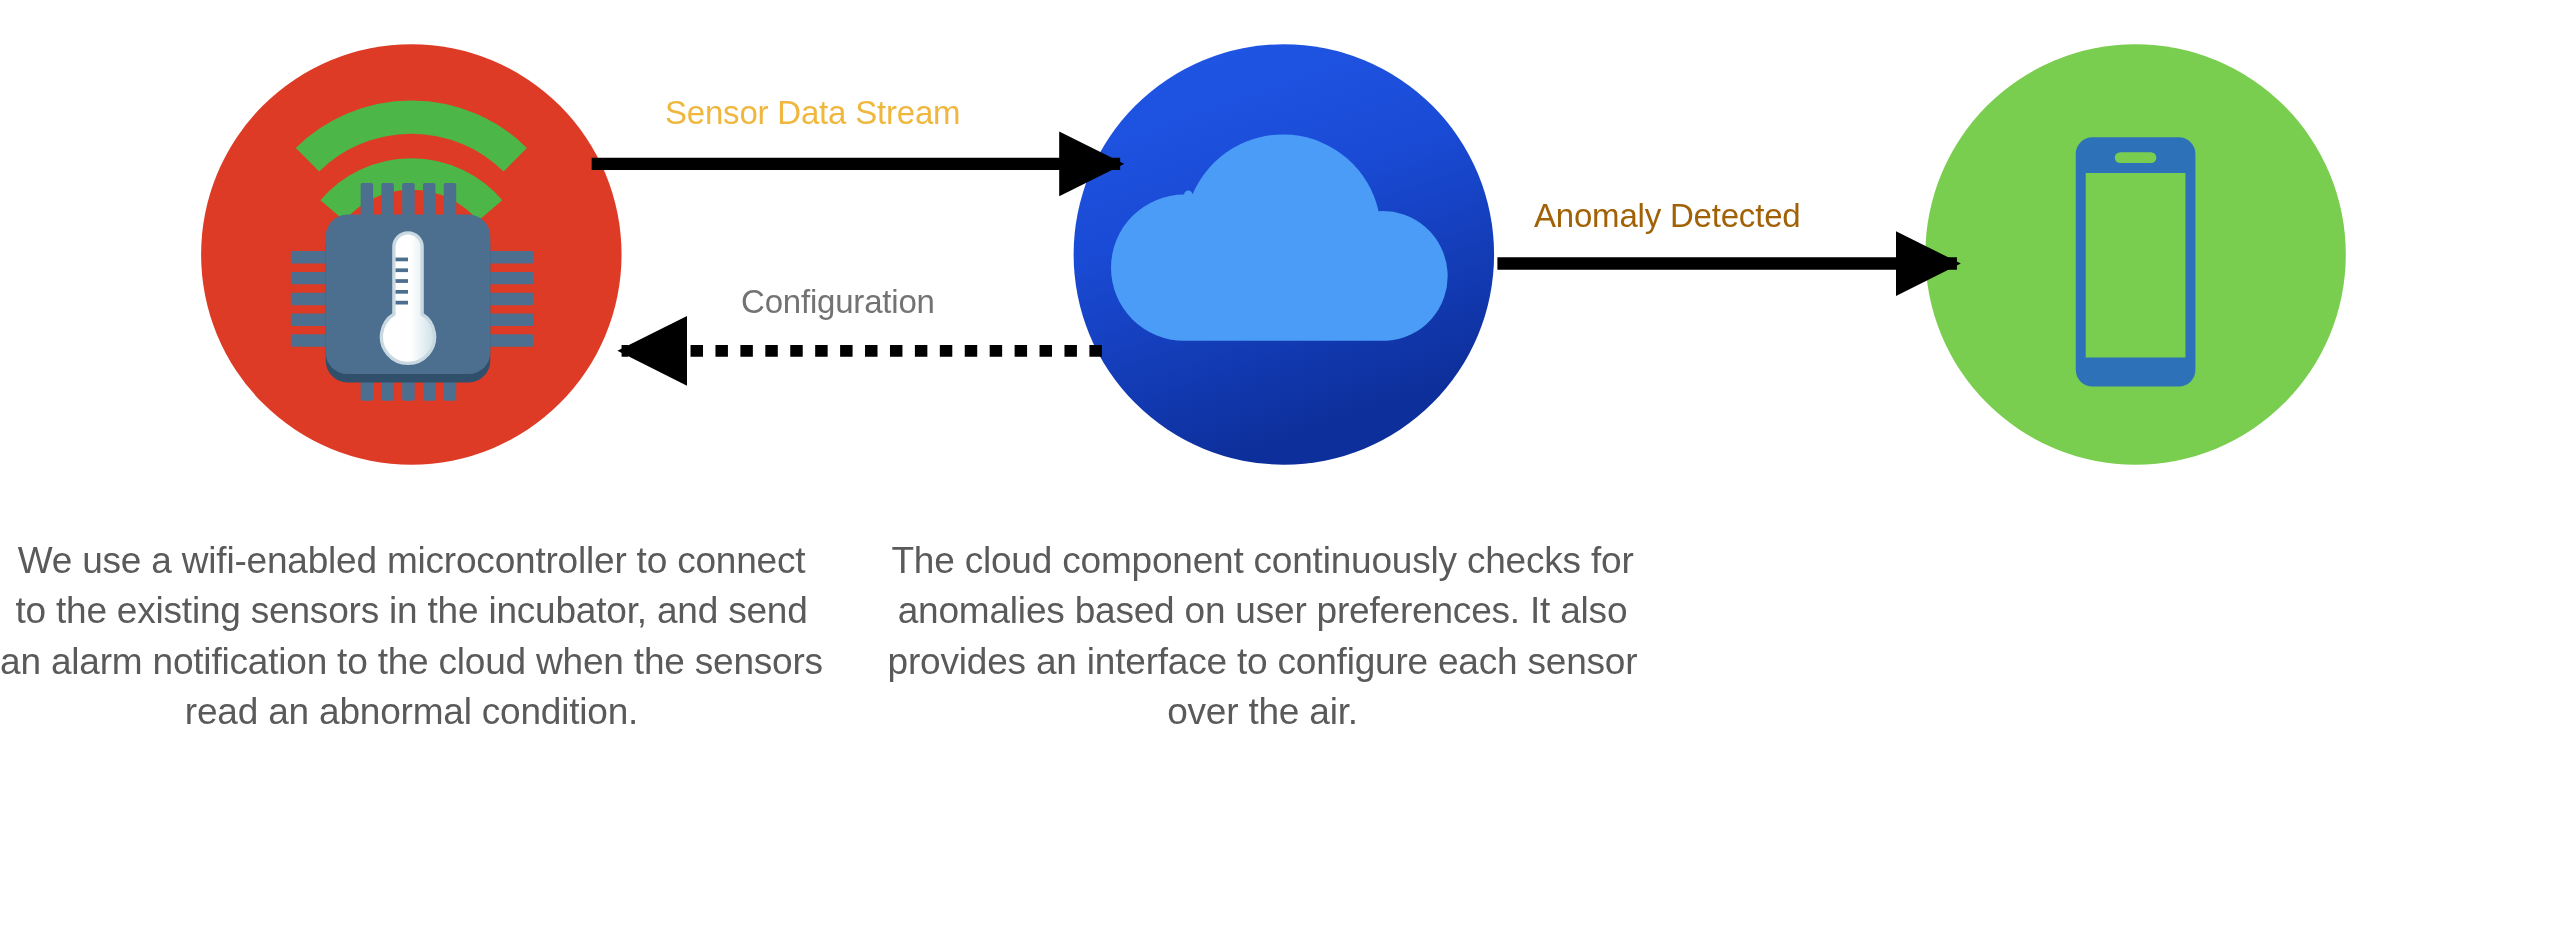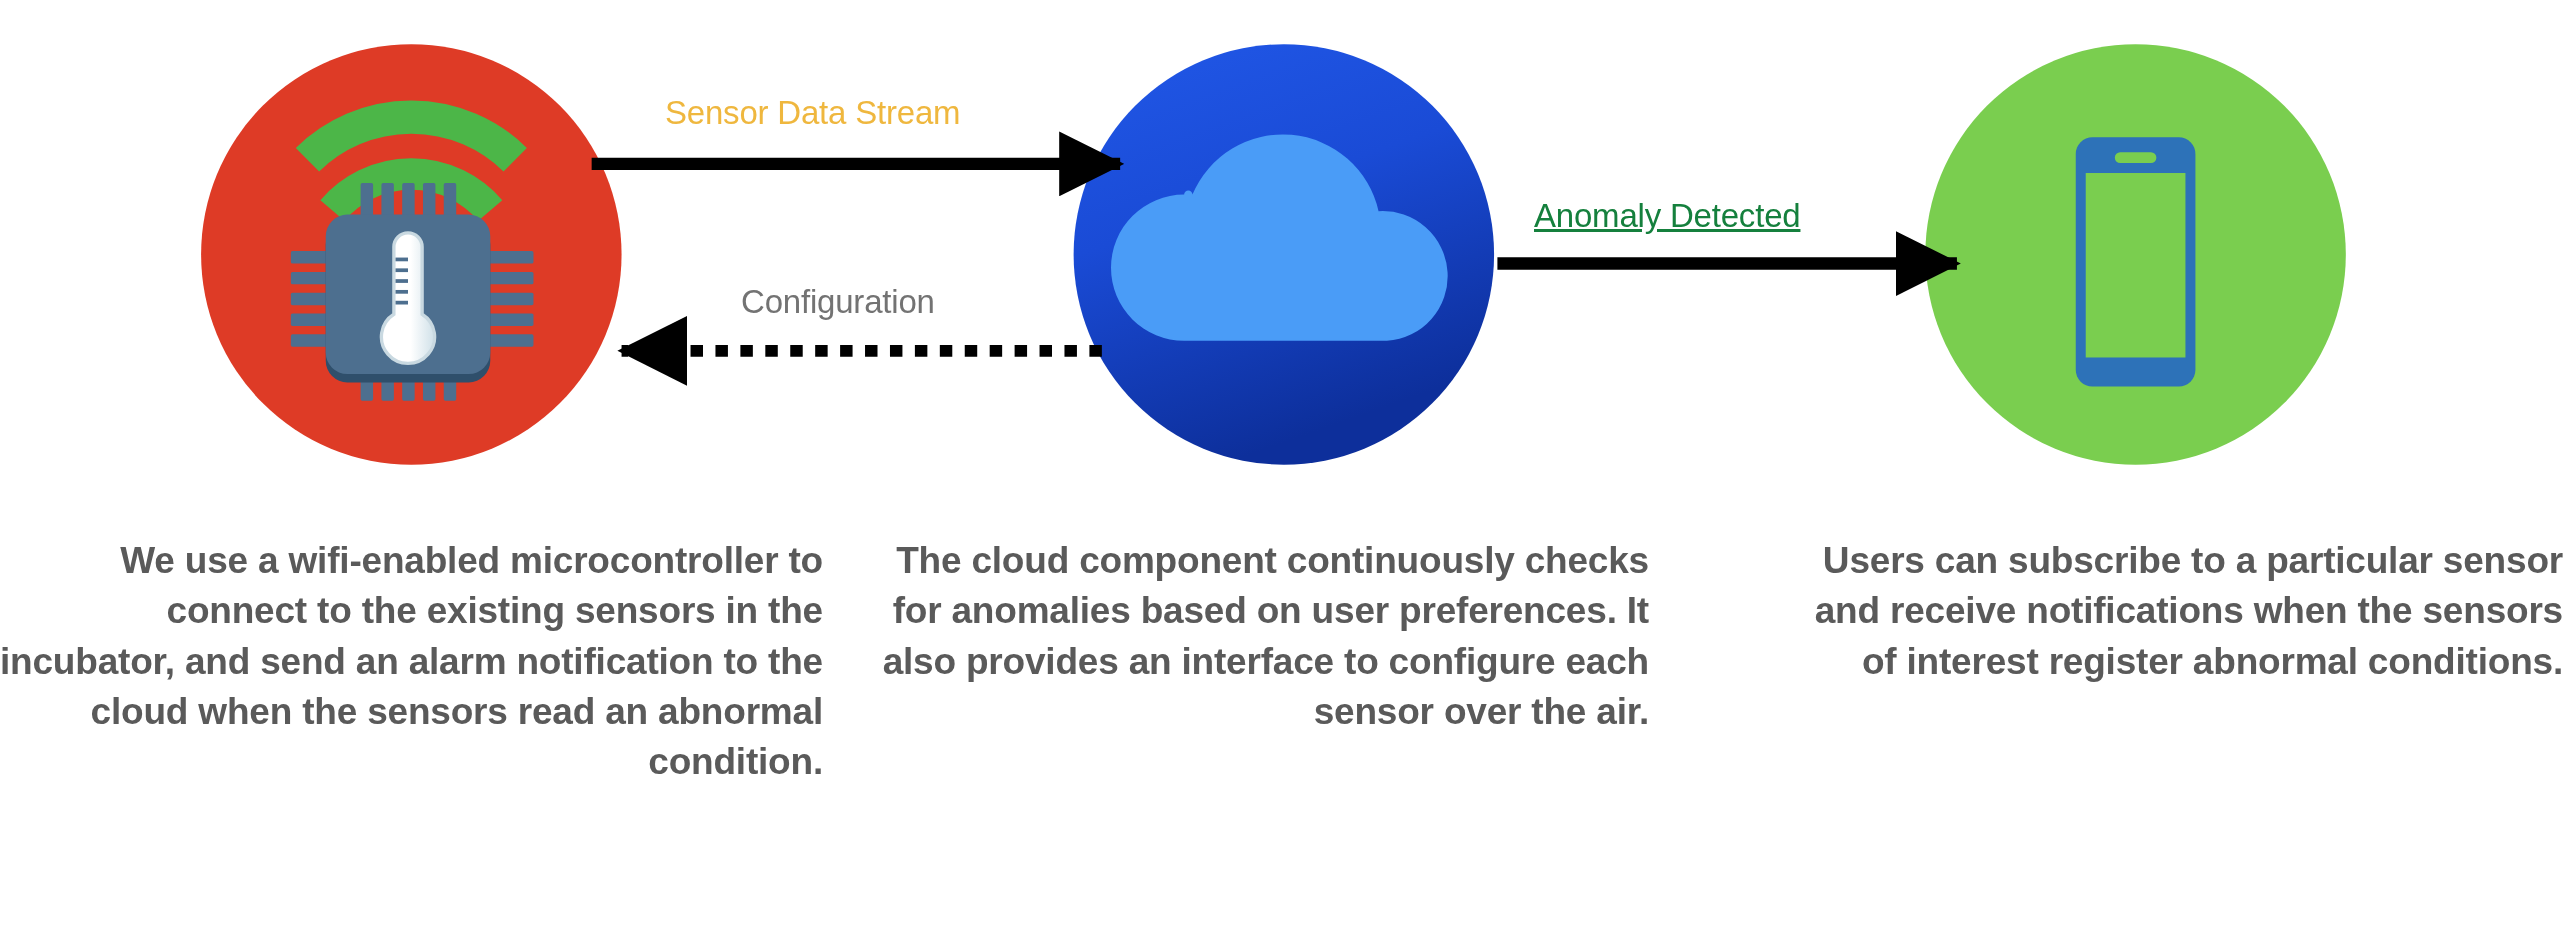--- a/index.html
+++ b/index.html
@@ -23,27 +23,27 @@
   svg.layer {
     position: absolute;
     top: 0;
     left: 0;
     width: 2576px;
     height: 936px;
     overflow: visible;
   }
   .caption {
     position: absolute;
-    text-align: right;
+    text-align: center;
     color: #5a5a5a;
     font-family: "Liberation Sans", sans-serif;
     font-size: 37px;
     line-height: 1.36;
     letter-spacing: -0.2px;
-    font-weight: 700;
+    font-weight: 400;
     white-space: pre-line;
   }
   .edge-label {
     position: absolute;
     font-family: "Liberation Sans", sans-serif;
     font-size: 33px;
     font-weight: 400;
     letter-spacing: -0.2px;
     white-space: nowrap;
   }
@@ -53,22 +53,21 @@
     color: #efb73e;
   }
   #label-configuration {
     left: 741px;
     top: 283px;
     color: #737373;
   }
   #label-anomaly-detected {
     left: 1534px;
     top: 197px;
-    color: #15803d;
-    text-decoration: underline;
+    color: #a16207;
   }
   #caption-device {
     left: 0px;
     top: 536px;
     width: 823px;
   }
   #caption-cloud {
     left: 876px;
     top: 536px;
     width: 773px;
@@ -201,16 +200,15 @@
   <div class="edge-label" id="label-sensor-data-stream">Sensor Data Stream</div>
 
   <div class="edge-label" id="label-configuration">Configuration</div>
 
   <div class="edge-label" id="label-anomaly-detected">Anomaly Detected</div>
 
   <div class="caption" id="caption-device">We use a wifi-enabled microcontroller to connect to the existing sensors in the incubator, and send an alarm notification to the cloud when the sensors read an abnormal condition.</div>
 
   <div class="caption" id="caption-cloud">The cloud component continuously checks for anomalies based on user preferences. It also provides an interface to configure each sensor over the air.</div>
 
-  <div class="caption" id="caption-users">Users can subscribe to a particular sensor and receive notifications when the sensors of interest register abnormal conditions.</div>
 
 </div>
 
 
 </body></html>

